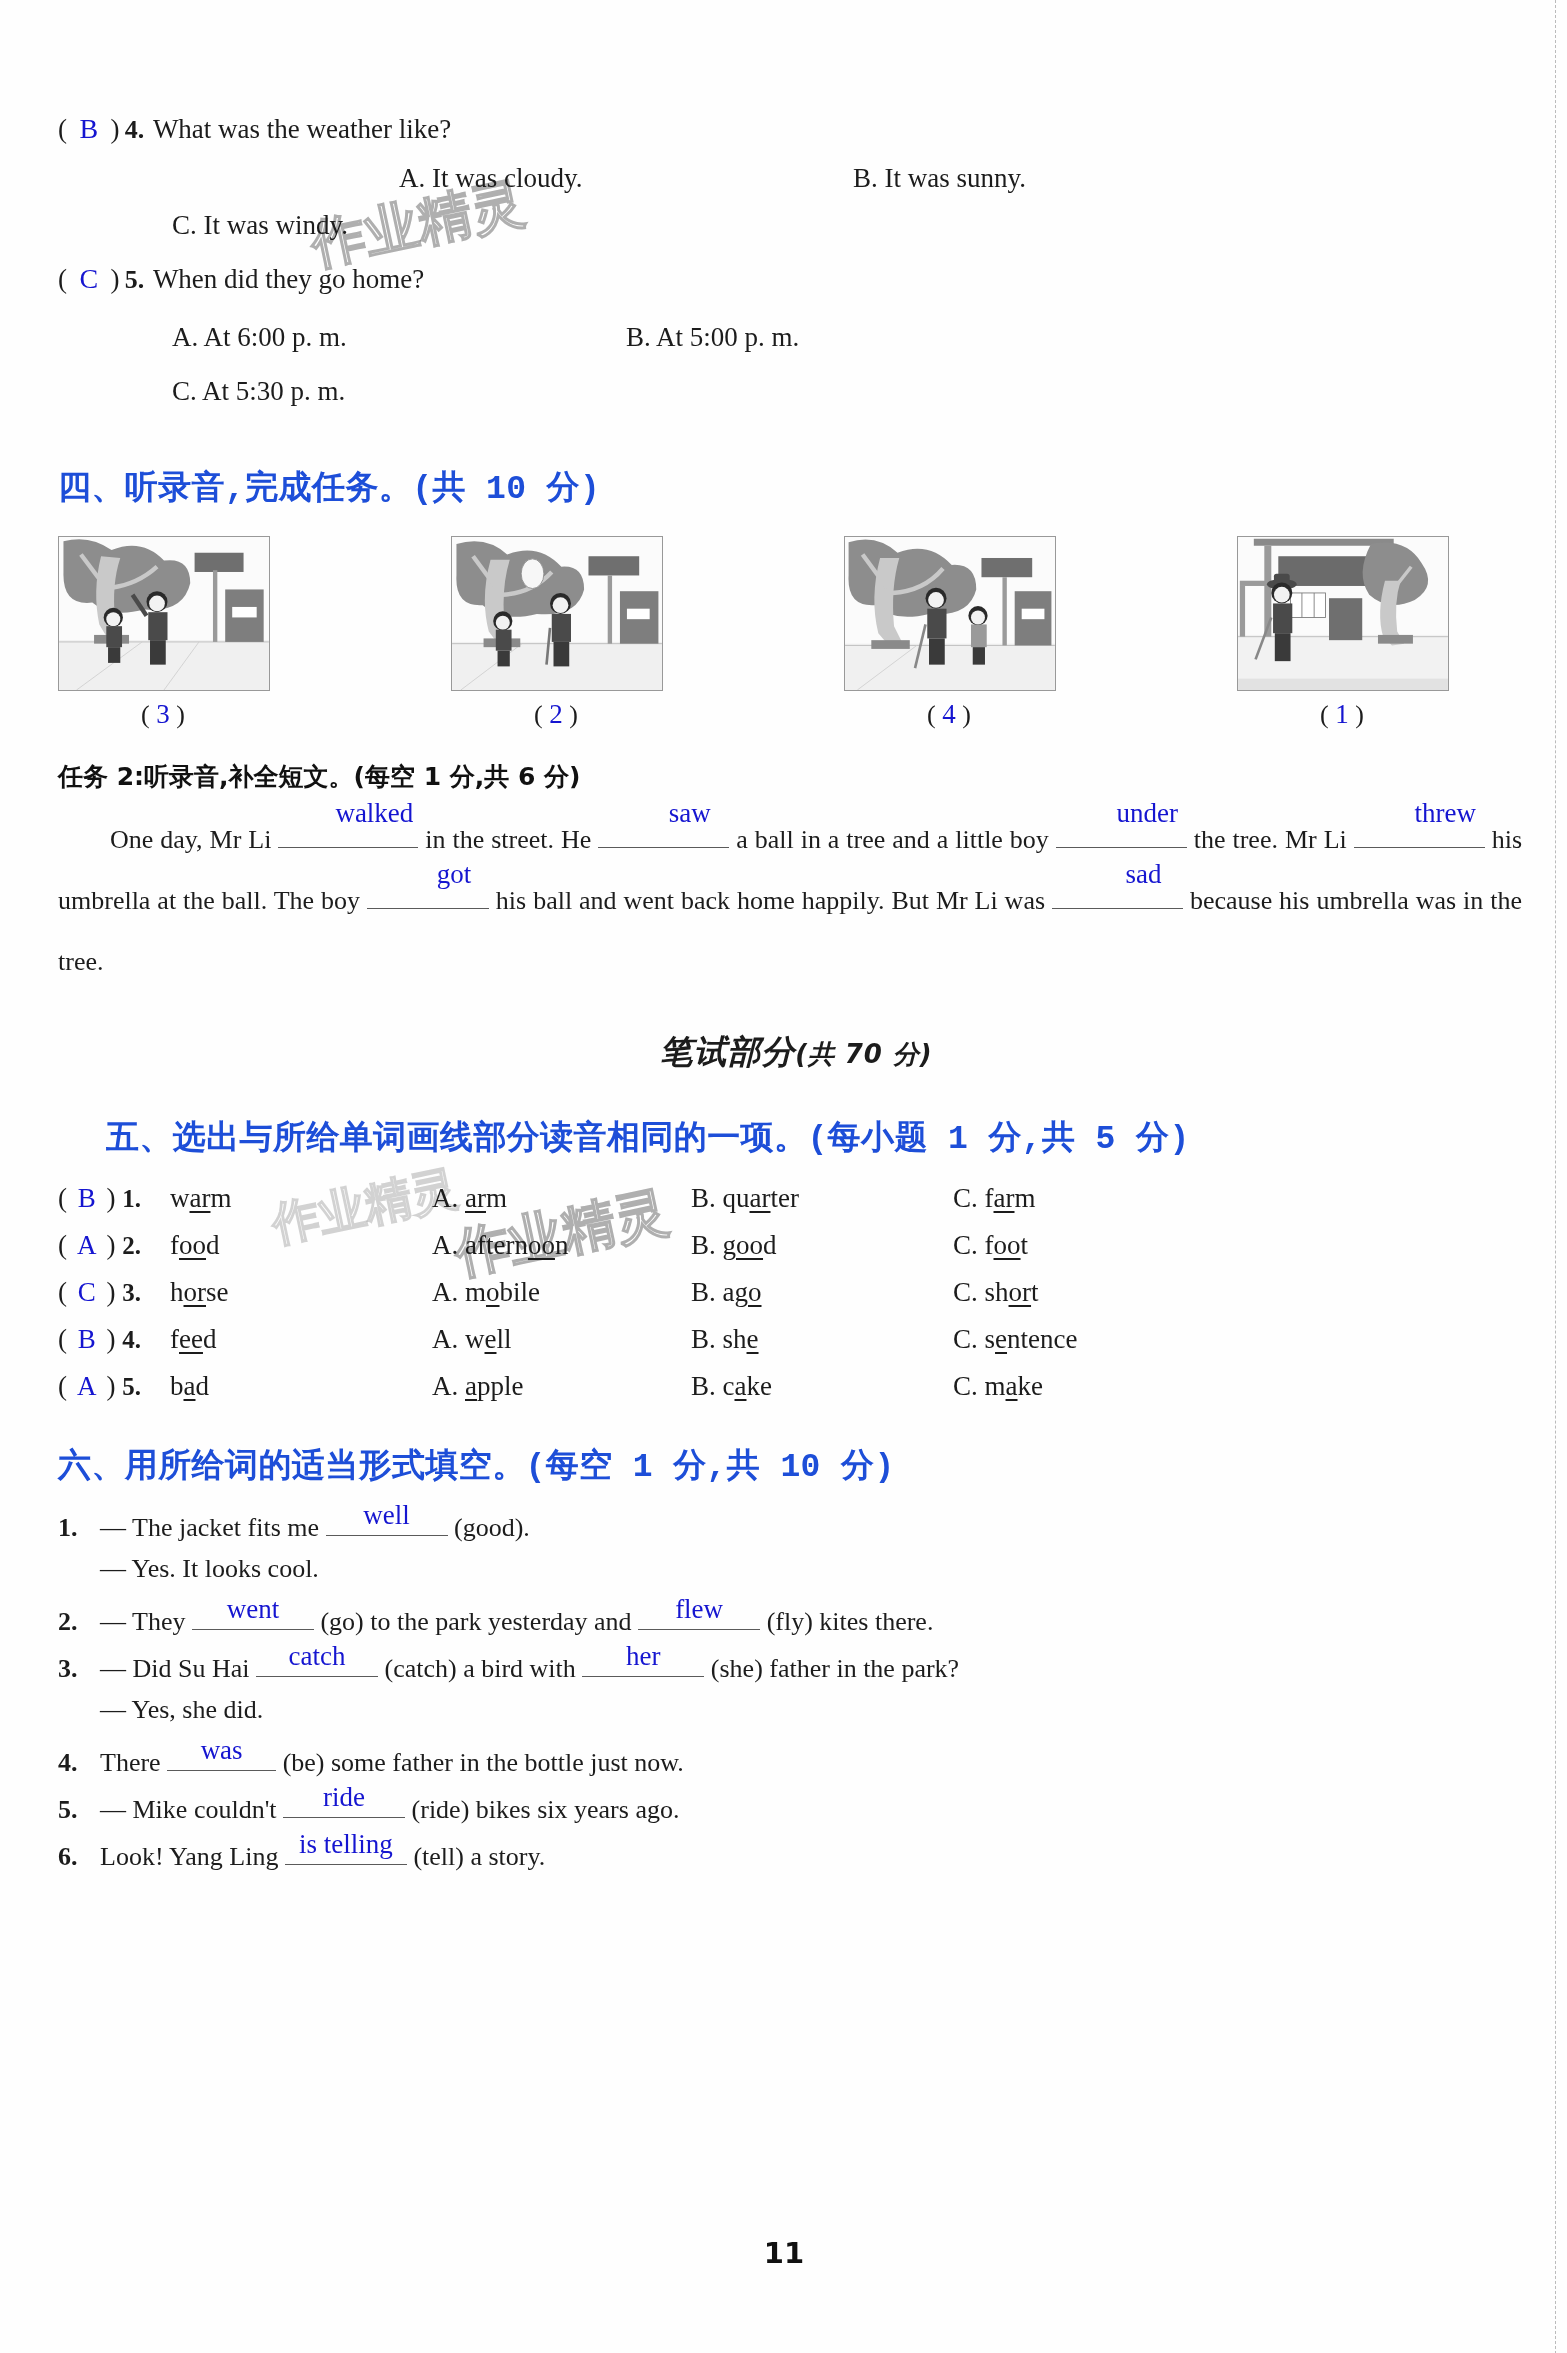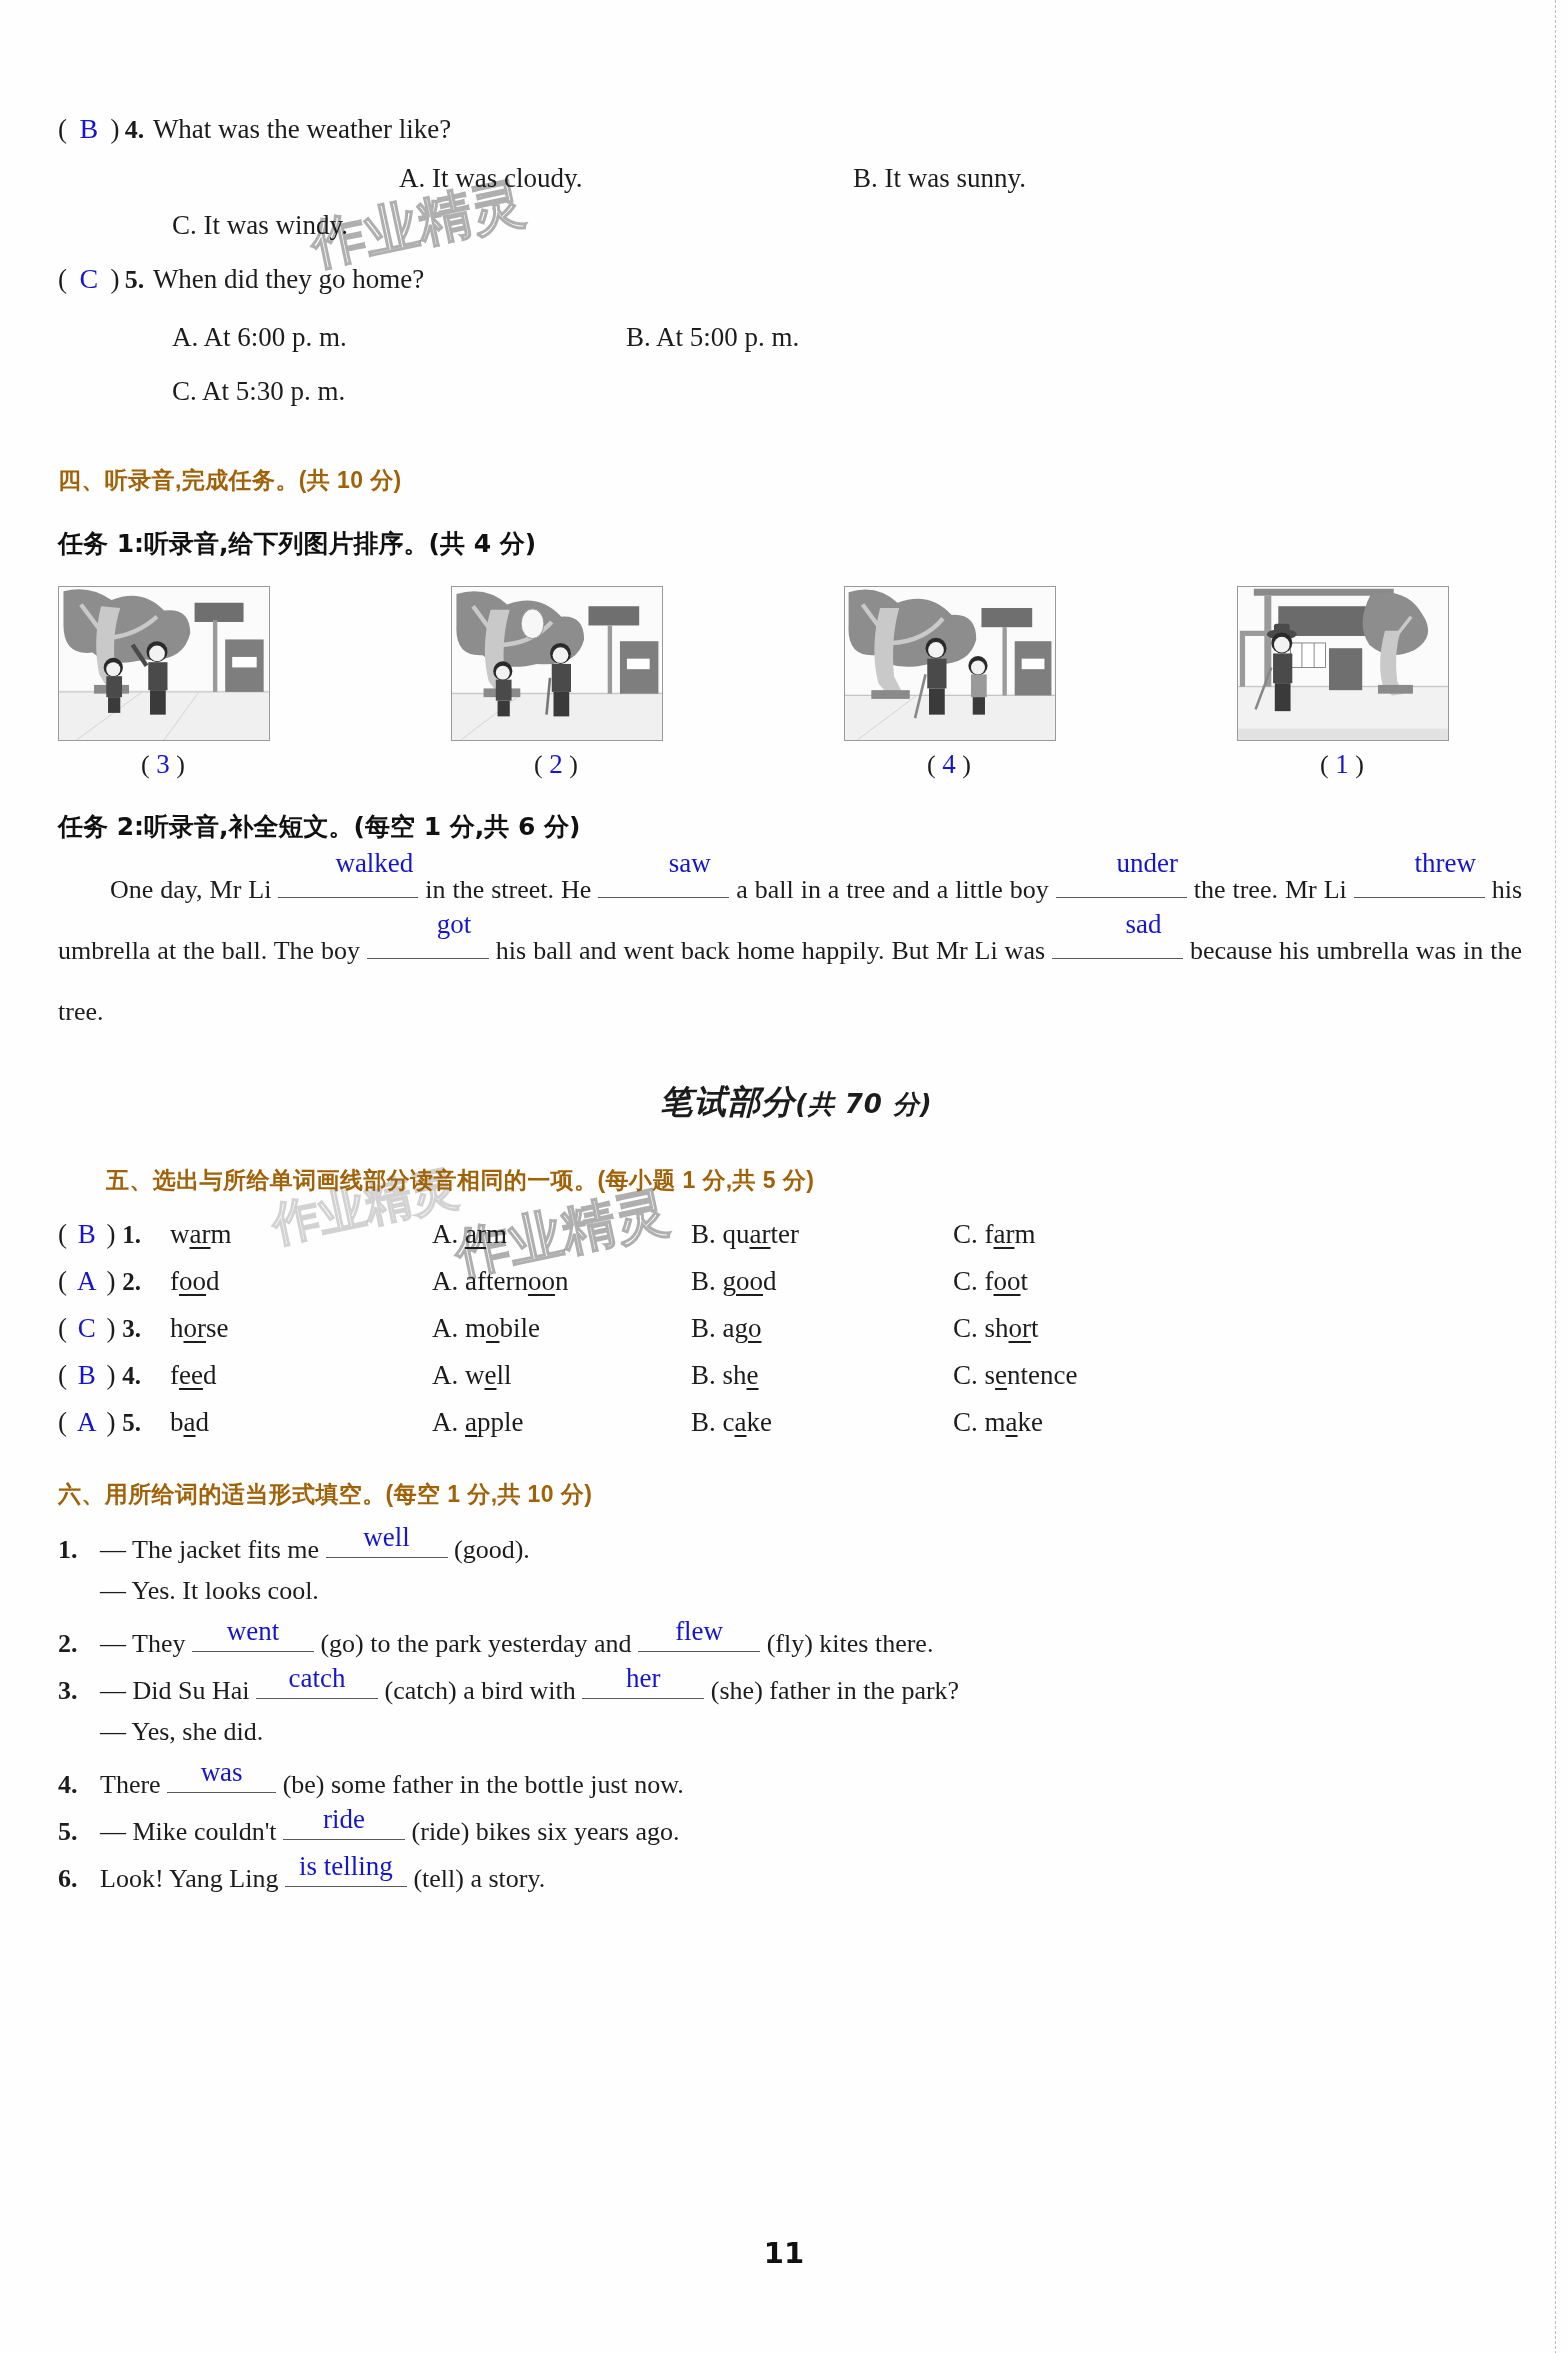--- a/index.html
+++ b/index.html
@@ -29,22 +29,22 @@
   .paren .ans{display:inline-block;min-width:30px;text-align:center;font-size:28px;}
   .qnum{font-weight:bold;font-size:26px;margin-left:5.2px;margin-right:8.7px;}
   .qtext{font-size:27px;}
   .opt-row{display:flex;margin-left:114px;}
   .opt{font-size:27px;}
   .opt-a{width:454px;}
   .opt-b{width:454px;}
 
   
   .cn-head{
-    font-family:Liberation Sans, sans-serif;
-    font-weight:bold;font-size:23px;color:#a16207;letter-spacing:0.4px;
+    font-family:Liberation Mono, monospace;
+    font-weight:bold;font-size:33px;color:#1d4ed8;letter-spacing:0.4px;
   }
   .cn-sub{
     font-family:"DejaVu Sans","Liberation Sans",sans-serif;
     font-weight:bold;font-size:25px;color:#111;
   }
 
   
   .pics{position:relative;display:flex;justify-content:space-between;}
   .pic-wrap{width:210px;text-align:center;}
   .pic{
@@ -160,21 +160,20 @@
           <span class="opt opt-a">
             <span>C.</span>
             <span>At 5:30 p. m.</span>
           </span>
         </div>
       </div>
     </div>
 
     <div class="cn-head" style="margin-top:15.7px;">四、听录音,完成任务。(共 10 分)</div>
 
-    <div class="cn-sub" style="margin-top:31px;">任务 1:听录音,给下列图片排序。(共 4 分)</div>
 
     <div class="pics" style="margin-top:26px;width:1389px;">
 
       <div class="pic-wrap">
         <div class="pic">
           <svg viewBox="0 0 240 175" width="210" height="153">
             <rect x="0" y="0" width="240" height="175" fill="#fbfbfb"></rect>
             <rect x="0" y="118" width="240" height="57" fill="#f0f0f0"></rect>
             <line x1="0" y1="120" x2="240" y2="120" stroke="#b9b9b9"></line>
             <line x1="20" y1="175" x2="95" y2="120" stroke="#cfcfcf"></line>

